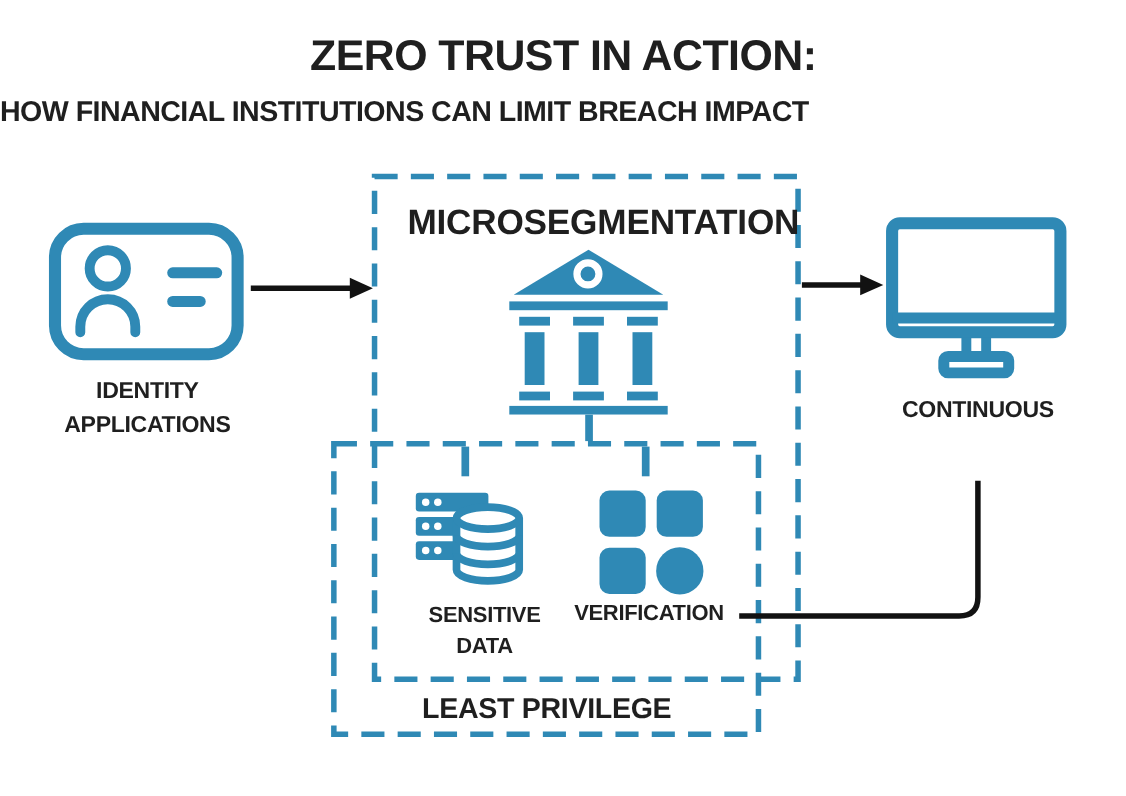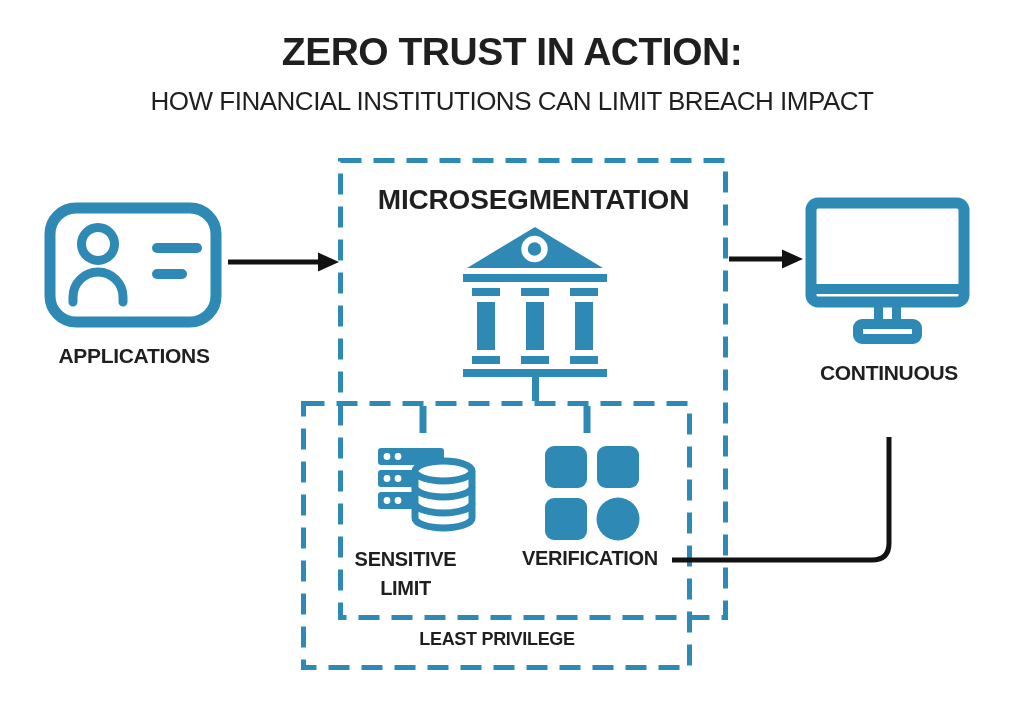--- a/index.html
+++ b/index.html
@@ -18,32 +18,32 @@
     overflow:hidden;
     margin:0 auto;
   }
   .title{
     position:absolute;left:0;top:30px;width:1024px;
     font-size:39px;font-weight:800;letter-spacing:-0.5px;
     text-align:center;color:var(--text);
   }
   .subtitle{
     position:absolute;left:0;top:86px;width:1024px;
-    font-size:26px;font-weight:400;letter-spacing:-0.5px;
-    text-align:center;color:var(--text);
+    font-size:26px;font-weight:700;letter-spacing:-0.5px;
+    text-align:left;color:var(--text);
   }
   .lbl{
     position:absolute;text-align:center;color:var(--text);
     font-weight:800;letter-spacing:-0.3px;
   }
   .lbl-identity{left:24px;top:340px;width:220px;font-size:21px;line-height:31px;}
-  .lbl-ms{left:341px;top:184px;width:385px;font-size:28px;letter-spacing:-0.2px;}
-  .lbl-sensitive{left:333px;top:545px;width:145px;font-size:20px;line-height:29px;}
+  .lbl-ms{left:356px;top:184px;width:385px;font-size:32px;letter-spacing:-0.2px;}
+  .lbl-sensitive{left:368px;top:545px;width:145px;font-size:20px;line-height:29px;}
   .lbl-apps{left:498px;top:547px;width:184px;font-size:20px;}
-  .lbl-lp{left:304px;top:629px;width:386px;font-size:18px;}
+  .lbl-lp{left:304px;top:629px;width:386px;font-size:26px;}
   .lbl-monitor{left:789px;top:357px;width:200px;font-size:21px;line-height:32px;}
   .icon{position:absolute;}
   svg{display:block;}
   .acc-f{fill:var(--accent);}
   .acc-s{stroke:var(--accent);}
   .wht-f{fill:var(--background);}
   .wht-s{stroke:var(--background);}
   .blk-s{stroke:var(--connector);}
   .blk-f{fill:var(--connector);}
   .nofill{fill:none;}
@@ -85,20 +85,21 @@
     <g>
       <circle cx="56" cy="44" r="16.5" class="nofill acc-s" stroke-width="9"></circle>
       <path d="M31 102 v-5 a25 25 0 0 1 50 0 v5" class="nofill acc-s" stroke-width="9" stroke-linecap="round" stroke-linejoin="round"></path>
     </g>
     <g>
       <line x1="115" y1="48" x2="155" y2="48" class="acc-s" stroke-width="10" stroke-linecap="round"></line>
       <line x1="115" y1="74" x2="140" y2="74" class="acc-s" stroke-width="10" stroke-linecap="round"></line>
     </g>
   </svg>
   <div class="lbl lbl-identity">
+    <div>IDENTITY</div>
     <div>APPLICATIONS</div>
   </div>
 
   <div class="lbl lbl-ms">MICROSEGMENTATION</div>
 
   <svg class="icon" style="left:460px;top:226px;" width="150" height="151" viewBox="0 0 150 151">
     <polygon points="75,1 143,42 7,42" class="acc-f"></polygon>
     <circle cx="74.5" cy="23" r="10" class="nofill wht-s" stroke-width="6.5"></circle>
     <rect x="3" y="48" width="144" height="8" class="acc-f"></rect>
     <g>
@@ -130,21 +131,21 @@
     <g>
       <path d="M48 34 a28.5 10 0 0 1 57 0 v47 a28.5 10 0 0 1 -57 0 z" class="wht-f"></path>
       <path d="M48 34 v47 a28.5 10 0 0 0 57 0 v-47" class="nofill acc-s" stroke-width="7"></path>
       <ellipse cx="76.5" cy="34" rx="28.5" ry="10" class="wht-f acc-s" stroke-width="7"></ellipse>
       <path d="M48 50 a28.5 10 0 0 0 57 0" class="nofill acc-s" stroke-width="7"></path>
       <path d="M48 66 a28.5 10 0 0 0 57 0" class="nofill acc-s" stroke-width="7"></path>
     </g>
   </svg>
   <div class="lbl lbl-sensitive">
     <div>SENSITIVE</div>
-    <div>LIMIT</div>
+    <div>DATA</div>
   </div>
 
   <svg class="icon" style="left:542px;top:443px;" width="100" height="100" viewBox="0 0 100 100">
     <rect x="3" y="3" width="42" height="42" rx="9" class="acc-f"></rect>
     <rect x="55" y="3" width="42" height="42" rx="9" class="acc-f"></rect>
     <rect x="3" y="55" width="42" height="42" rx="9" class="acc-f"></rect>
     <circle cx="76" cy="76" r="21.5" class="acc-f"></circle>
   </svg>
   <div class="lbl lbl-apps">VERIFICATION</div>
 

